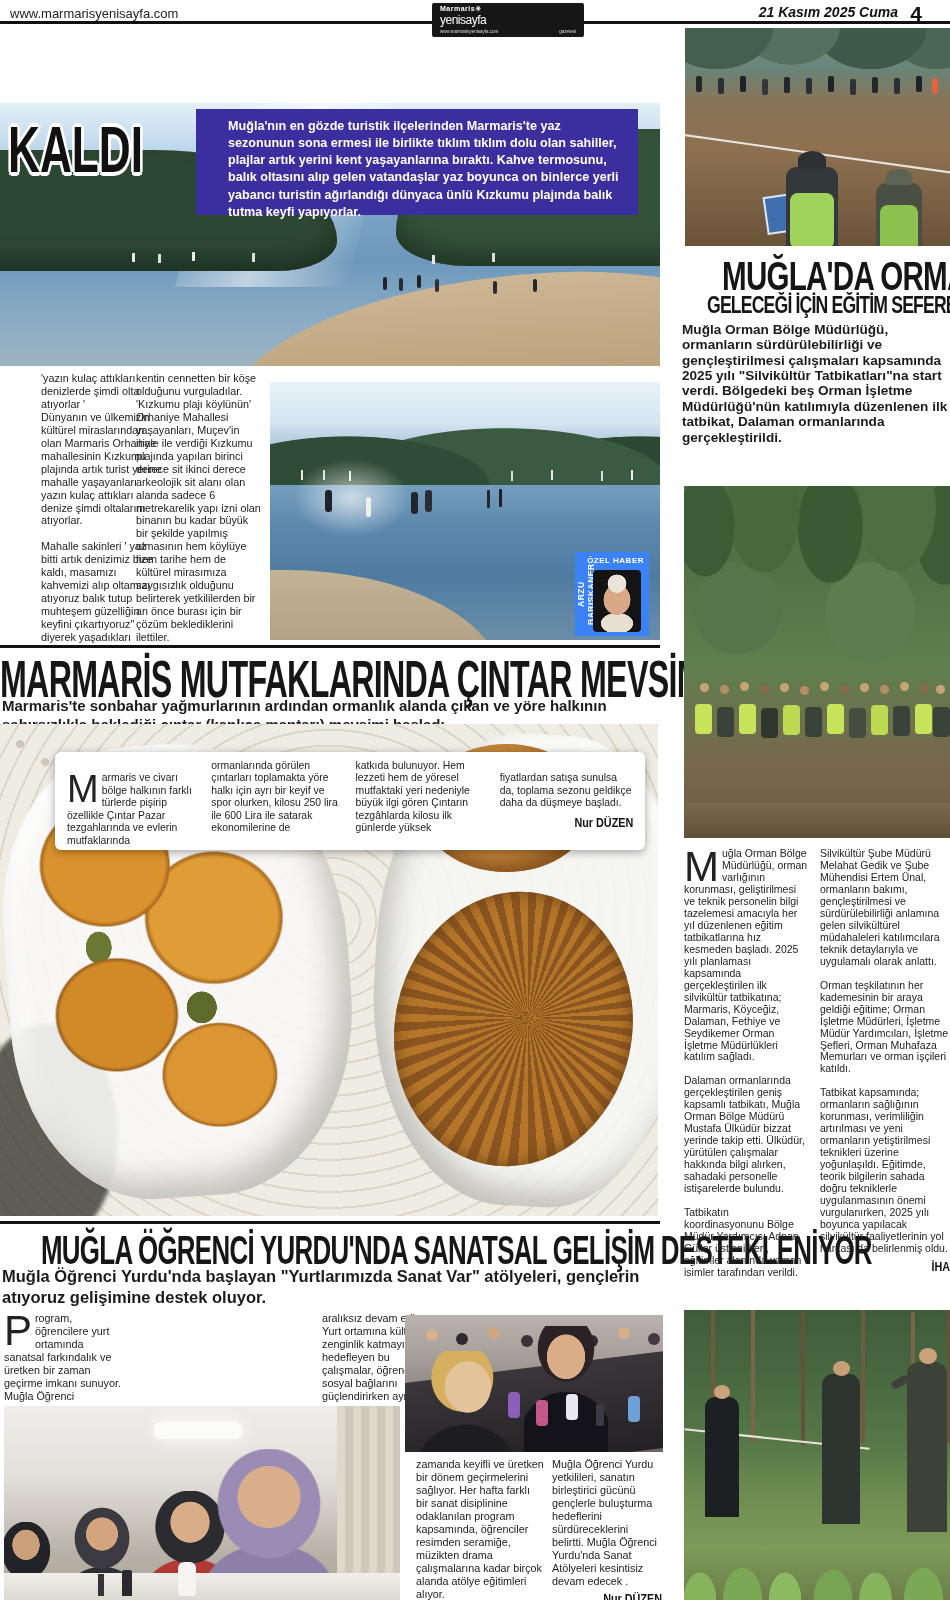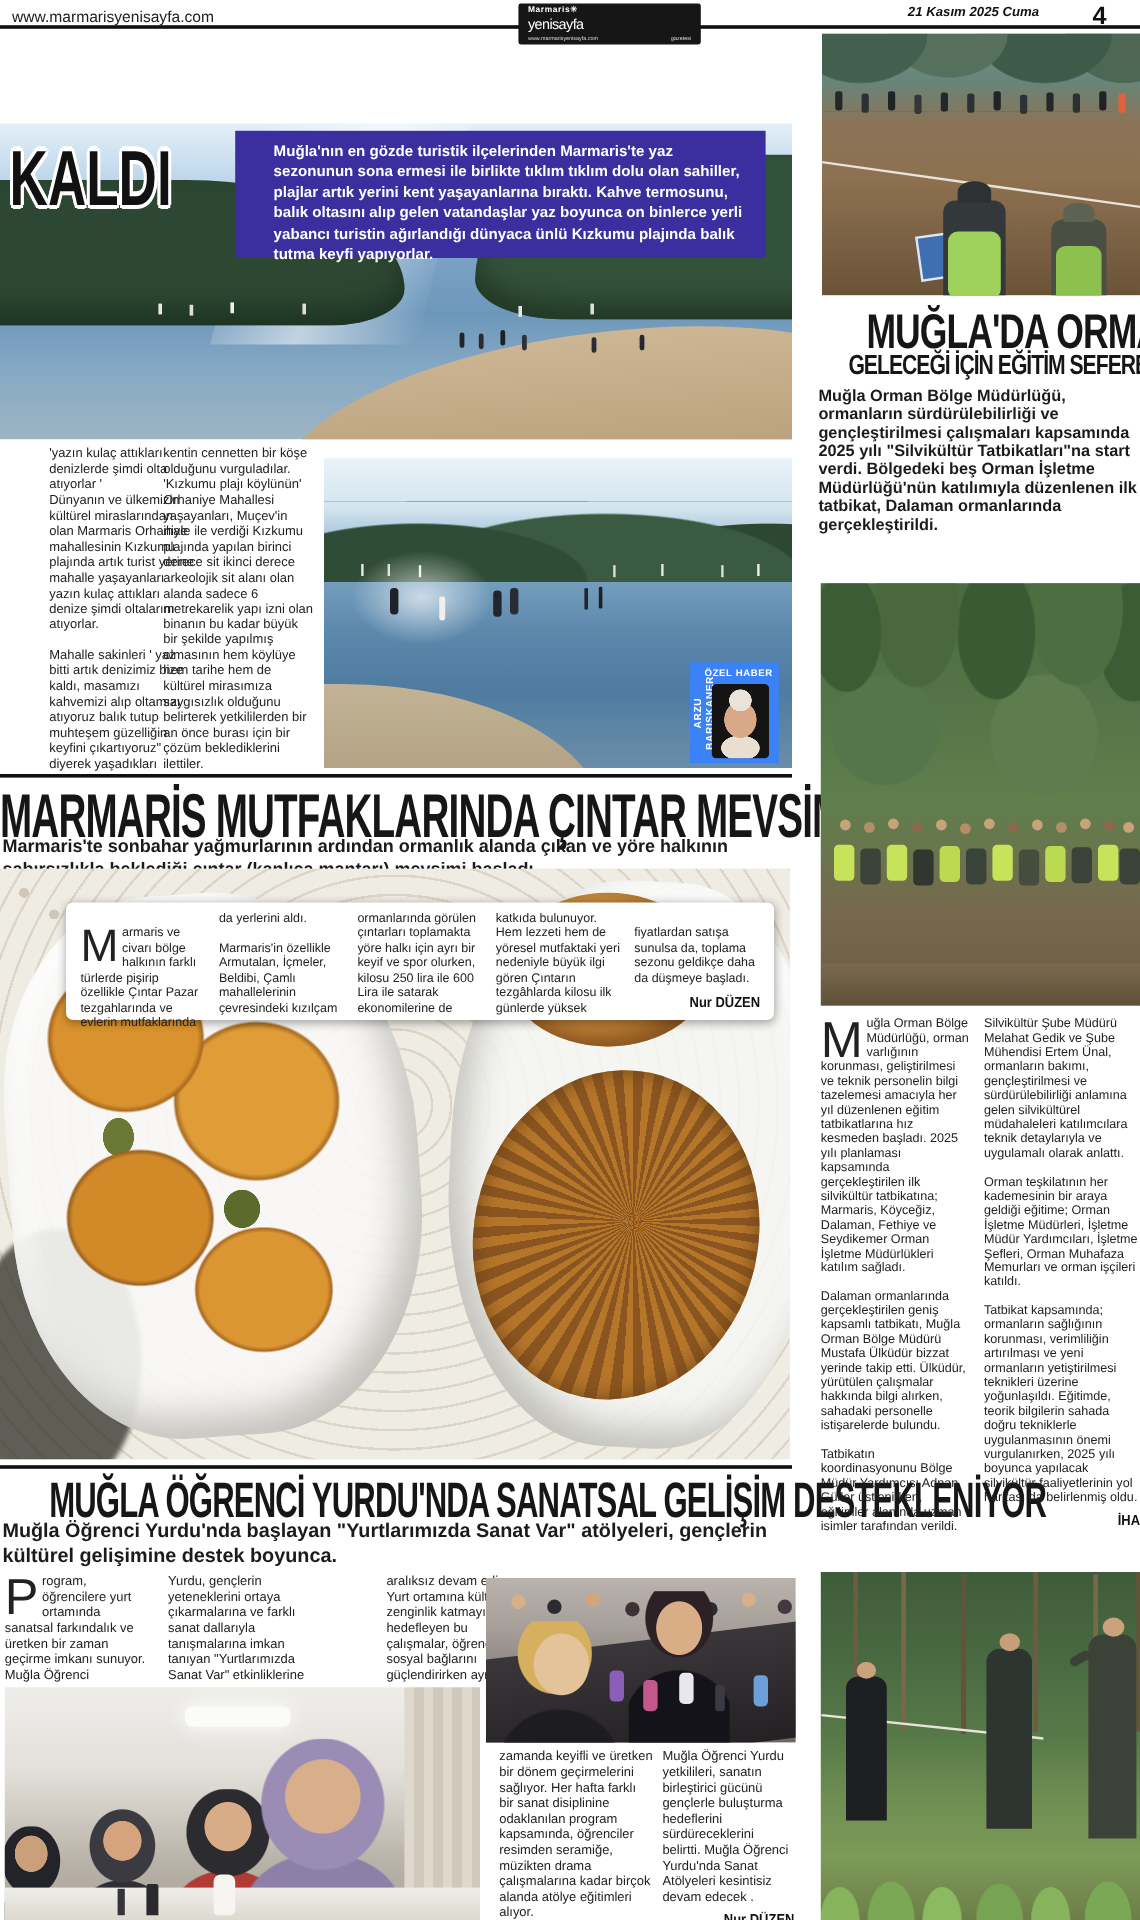--- a/index.html
+++ b/index.html
@@ -3,21 +3,21 @@
 <meta charset="utf-8">
 <style>
   html,body{margin:0;padding:0;background:#ffffff;}
   .page{position:relative;width:950px;height:1600px;background:#ffffff;overflow:hidden;
         font-family:"Liberation Sans", sans-serif;color:#1c1c1c;}
   .abs{position:absolute;}
 
   
   .hdr-rule{position:absolute;left:0;top:21px;width:950px;height:3px;background:#111;}
   .hdr-url{position:absolute;left:10px;top:6px;font-size:13px;color:#222;}
-  .hdr-date{position:absolute;right:84px;top:4px;font-size:11px;font-weight:bold;font-style:italic;color:#111;}
+  .hdr-date{position:absolute;right:52px;top:4px;font-size:14px;font-weight:bold;font-style:italic;color:#111;}
   .hdr-page{position:absolute;right:28px;top:2px;font-size:21px;font-weight:bold;color:#111;}
   .logo-box{position:absolute;left:432px;top:3px;width:152px;height:34px;background:#161616;color:#fff;
             border-radius:2px;padding:2px 8px;box-sizing:border-box;z-index:5;}
   .logo-top{font-size:7px;font-weight:bold;letter-spacing:.5px;line-height:7px;}
   .logo-main{font-size:12px;font-weight:normal;letter-spacing:-.5px;line-height:17px;}
   .logo-bottom{display:flex;justify-content:space-between;font-size:4.5px;line-height:5px;color:#ddd;}
 
   
   .hl{font-weight:bold;color:#161616;white-space:nowrap;display:inline-block;letter-spacing:-1px;}
   .hl1{font-size:54px;transform:scale(.78,1.18);transform-origin:0 0;}
@@ -294,43 +294,37 @@
     <div class="bagR"></div>
     <div class="mushL"></div>
     <div class="gillsR"></div>
     <div class="capR"></div>
   </div>
 
   <div class="wbox">
     <div class="wcol">
       <span class="dropcap-sm">M</span><span>armaris ve civarı bölge halkının farklı türlerde pişirip özellikle Çıntar Pazar tezgahlarında ve evlerin mutfaklarında</span>
     </div>
-    <div class="wcol">da yerlerini aldı.
-
-Marmaris'in özellikle Armutalan, İçmeler, Beldibi, Çamlı mahallelerinin çevresindeki kızılçam</div>
     <div class="wcol">ormanlarında görülen çıntarları toplamakta yöre halkı için ayrı bir keyif ve spor olurken, kilosu 250 lira ile 600 Lira ile satarak ekonomilerine de</div>
     <div class="wcol">katkıda bulunuyor. Hem lezzeti hem de yöresel mutfaktaki yeri nedeniyle büyük ilgi gören Çıntarın tezgâhlarda kilosu ilk günlerde yüksek</div>
     <div class="wcol">
       <span>fiyatlardan satışa sunulsa da, toplama sezonu geldikçe daha da düşmeye başladı.</span>
       <div class="byline" style="margin-top:6px;">Nur DÜZEN</div>
     </div>
   </div>
 
   <div class="rule" style="left:0;top:1221px;width:660px;height:3px;"></div>
 
   <div class="abs" style="left:0;top:1226px;width:660px;height:40px;padding-left:41px;">
     <span class="hl hl3">MUĞLA ÖĞRENCİ YURDU'NDA SANATSAL GELİŞİM DESTEKLENİYOR</span>
   </div>
-  <div class="abs subhead" style="left:2px;top:1266px;width:655px;font-size:16.5px;line-height:1.25;">Muğla Öğrenci Yurdu'nda başlayan "Yurtlarımızda Sanat Var" atölyeleri, gençlerin kültürel gelişimine destek boyunca.</div>
+  <div class="abs subhead" style="left:2px;top:1266px;width:655px;font-size:16.5px;line-height:1.25;">Muğla Öğrenci Yurdu'nda başlayan "Yurtlarımızda Sanat Var" atölyeleri, gençlerin atıyoruz gelişimine destek oluyor.</div>
 
   <div class="abs" style="left:4px;top:1312px;width:120px;height:92px;">
     <p class="body"><span class="dropcap">P</span><span>rogram, öğrencilere yurt ortamında sanatsal farkındalık ve üretken bir zaman geçirme imkanı sunuyor. Muğla Öğrenci</span></p>
-  </div>
-  <div class="abs" style="left:140px;top:1312px;width:122px;height:92px;">
-    <p class="body">Yurdu, gençlerin yeteneklerini ortaya çıkarmalarına ve farklı sanat dallarıyla tanışmalarına imkan tanıyan "Yurtlarımızda Sanat Var" etkinliklerine</p>
   </div>
   <div class="abs" style="left:282px;top:1312px;width:122px;height:92px;margin-left:40px;">
     <p class="body">aralıksız devam ediyor. Yurt ortamına kültürel bir zenginlik katmayı hedefleyen bu çalışmalar, öğrencilerin sosyal bağlarını güçlendirirken aynı</p>
   </div>
 
   <div class="photo pa" style="left:4px;top:1406px;width:396px;height:194px;">
     <div class="lightpanel"></div>
     <div class="curtain"></div>
     <div class="girl4"></div>
     <div class="girl3"></div>

